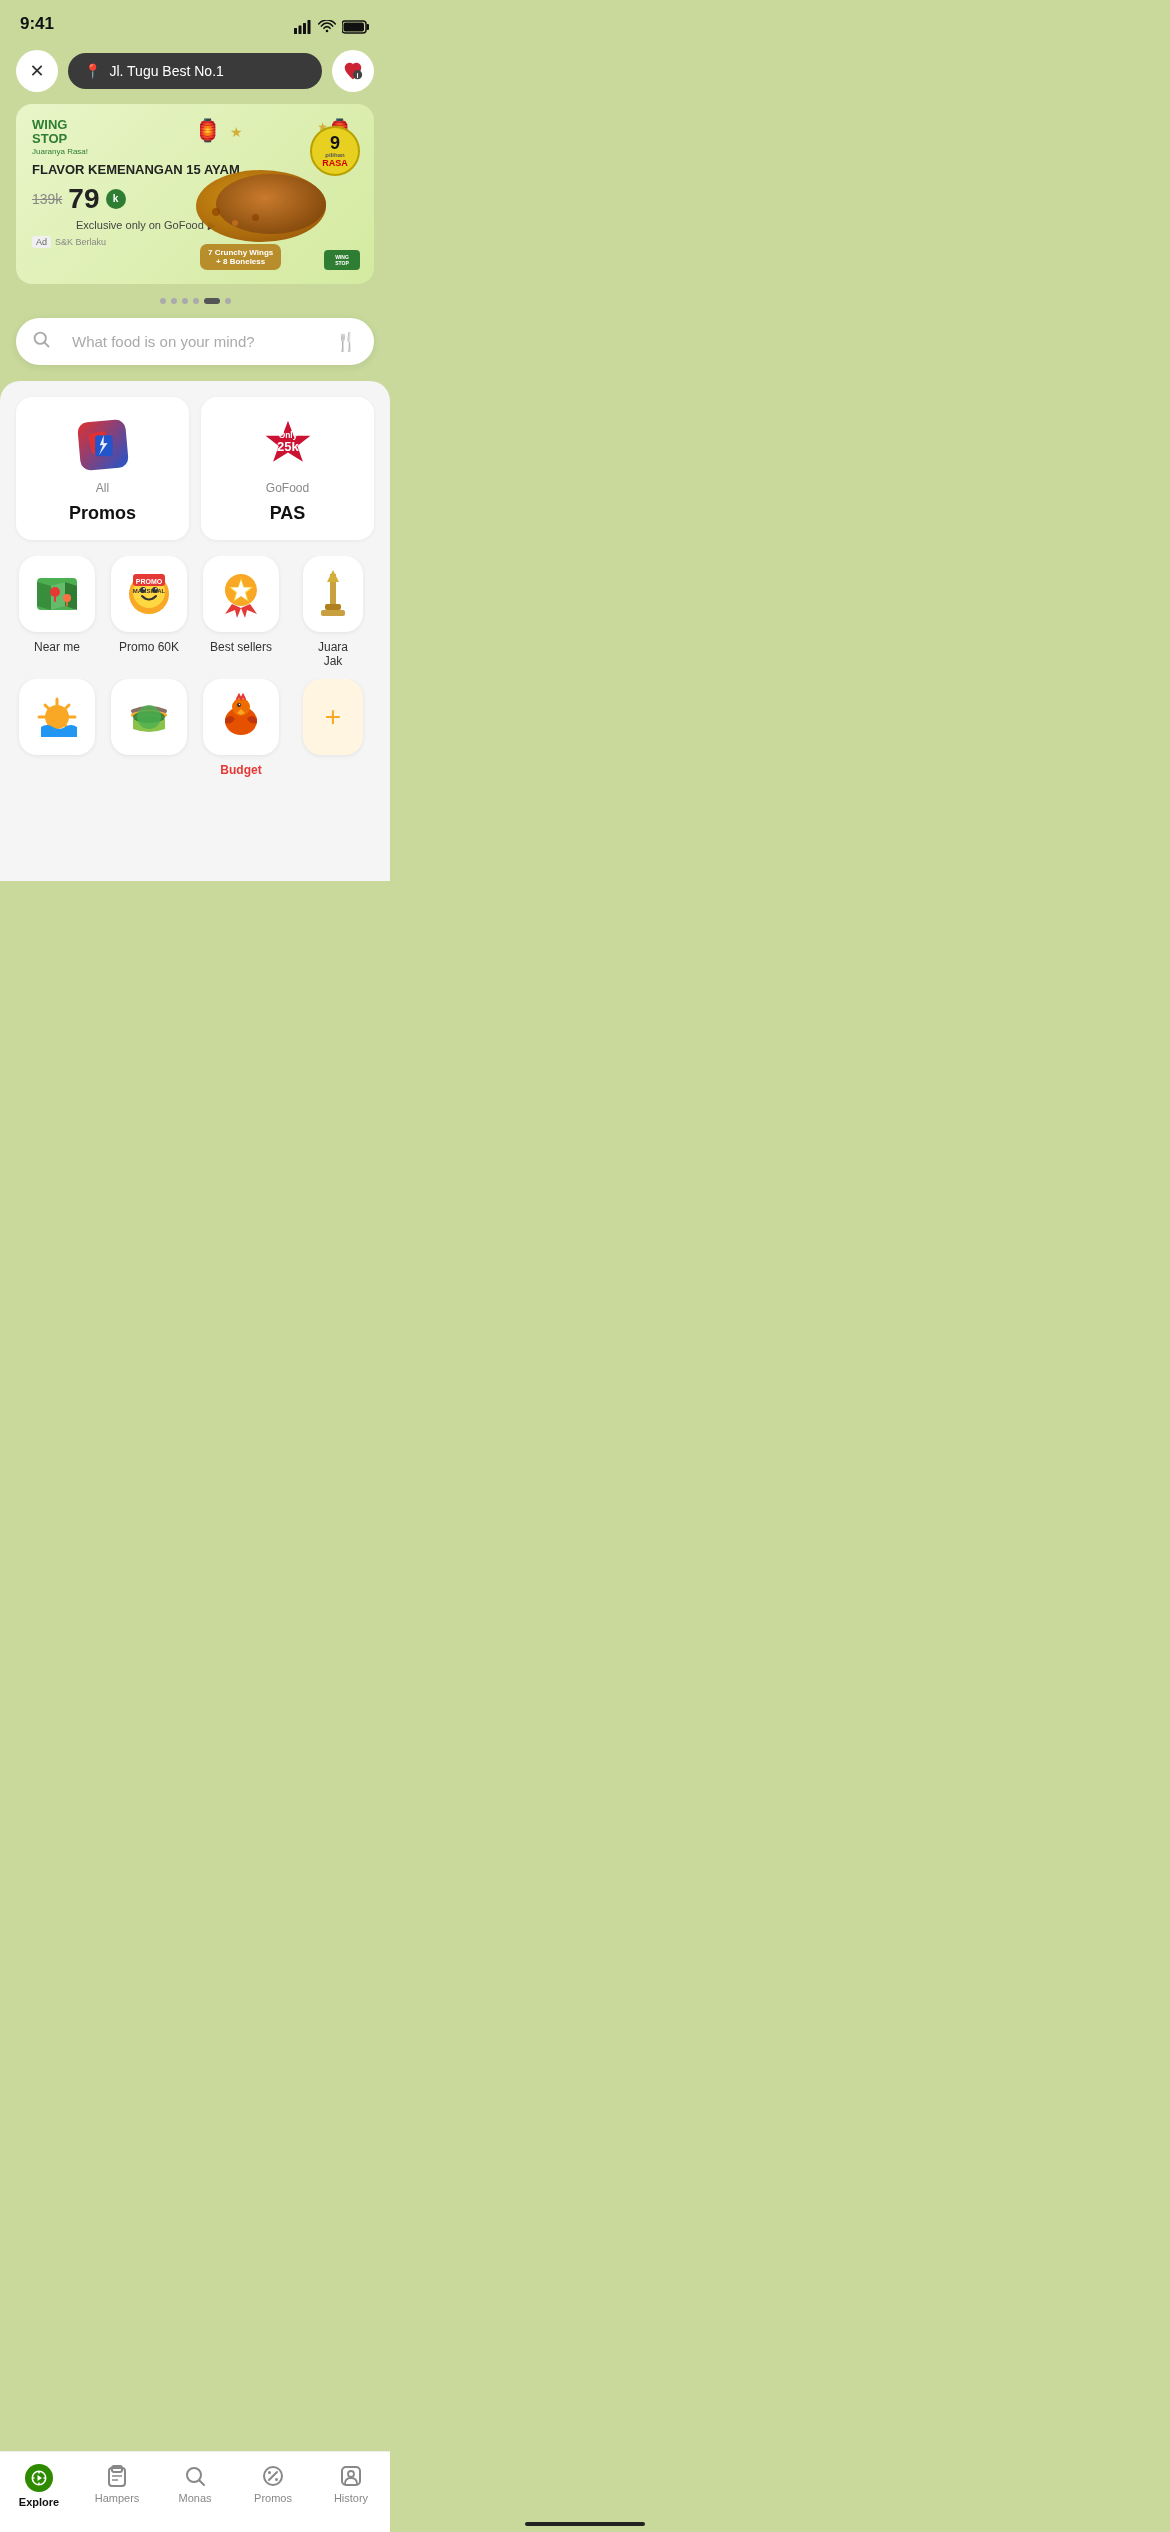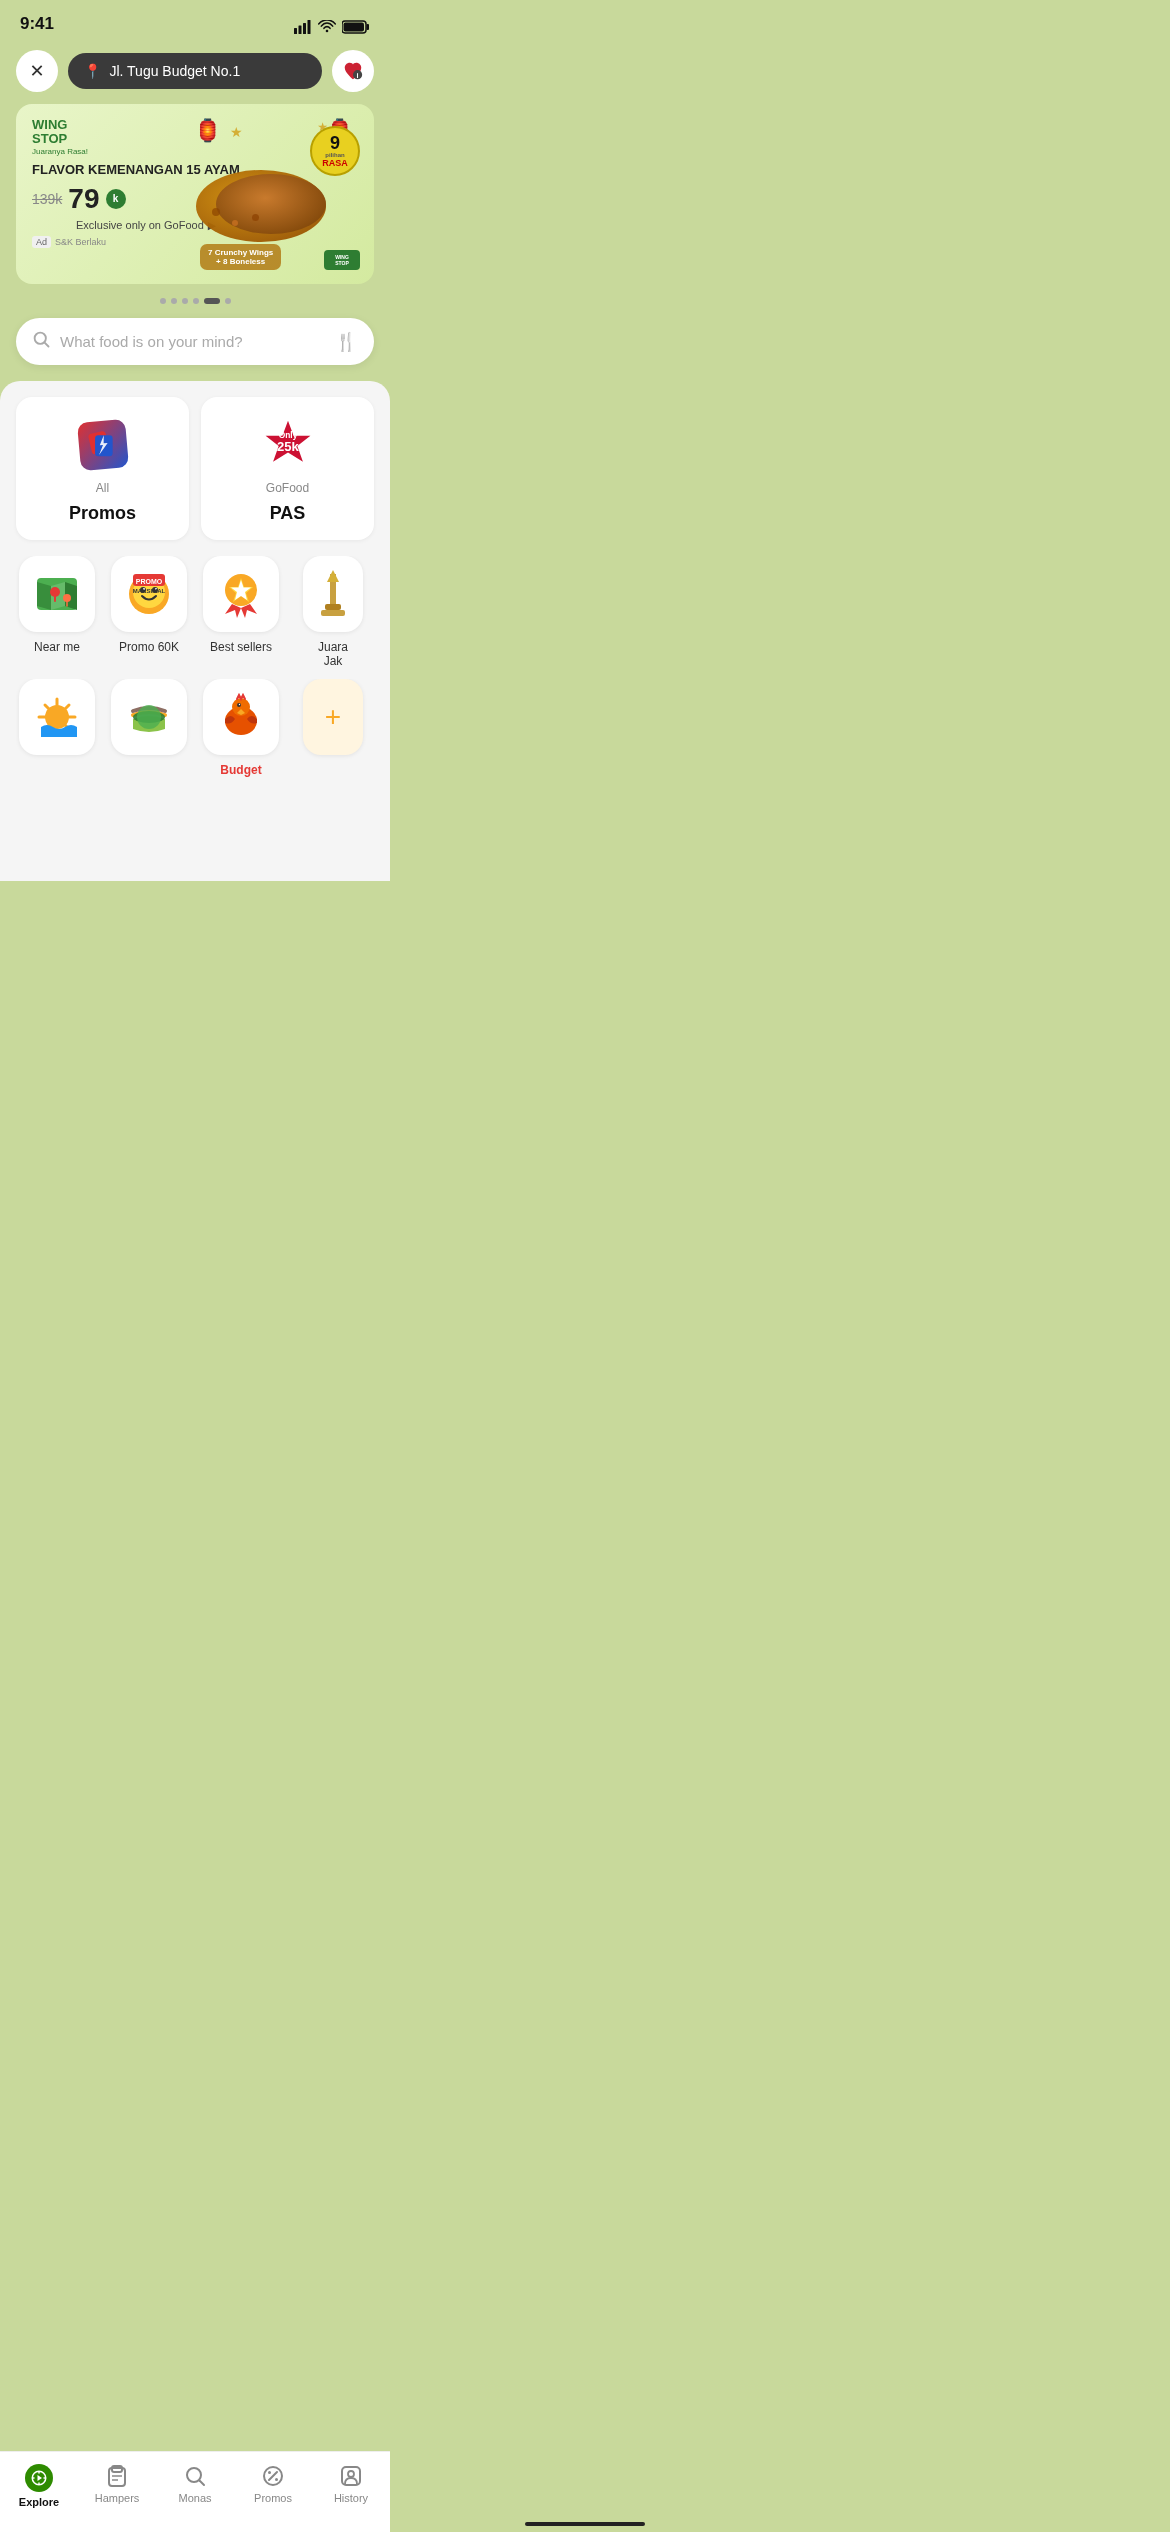--- a/index.html
+++ b/index.html
@@ -183,21 +183,21 @@
     .dot.active { background: #555; width: 16px; border-radius: 3px; }
 
     
     .search-bar {
       margin: 0 16px 16px;
       background: white;
       border-radius: 28px;
       padding: 12px 16px;
       display: flex;
       align-items: center;
-      gap: 10px;
+      gap: 22px;
       box-shadow: 0 2px 8px rgba(0,0,0,0.08);
     }
     .search-icon-wrap { color: #888; font-size: 18px; }
     .search-placeholder { color: #aaa; font-size: 15px; flex: 1; }
     .cutlery-icon { color: #e03030; font-size: 18px; }
 
     
     .main-content {
       background: #f5f5f5;
       border-radius: 20px 20px 0 0;
@@ -384,21 +384,21 @@
     </svg>
   </div>
 </div>
 
 <div class="header">
   <button class="close-btn">
     <span>✕</span>
   </button>
   <div class="location-pill">
     <span class="pin-icon">📍</span>
-    <span class="location-text">Jl. Tugu Budget No.1</span>
+    <span class="location-text">Jl. Tugu Best No.1</span>
   </div>
   <button class="profile-btn">
     <svg width="22" height="22" viewBox="0 0 24 24">
       <path d="M12 21C12 21 3 14 3 8.5C3 5.4 5.4 3 8.5 3C10.2 3 11.8 3.8 12 5C12.2 3.8 13.8 3 15.5 3C18.6 3 21 5.4 21 8.5C21 14 12 21 12 21Z" fill="#cc2233"></path>
       <circle cx="17" cy="16" r="5" fill="#444"></circle>
       <text x="17" y="20" text-anchor="middle" font-size="8" fill="white" font-weight="bold">i</text>
     </svg>
   </button>
 </div>
 

